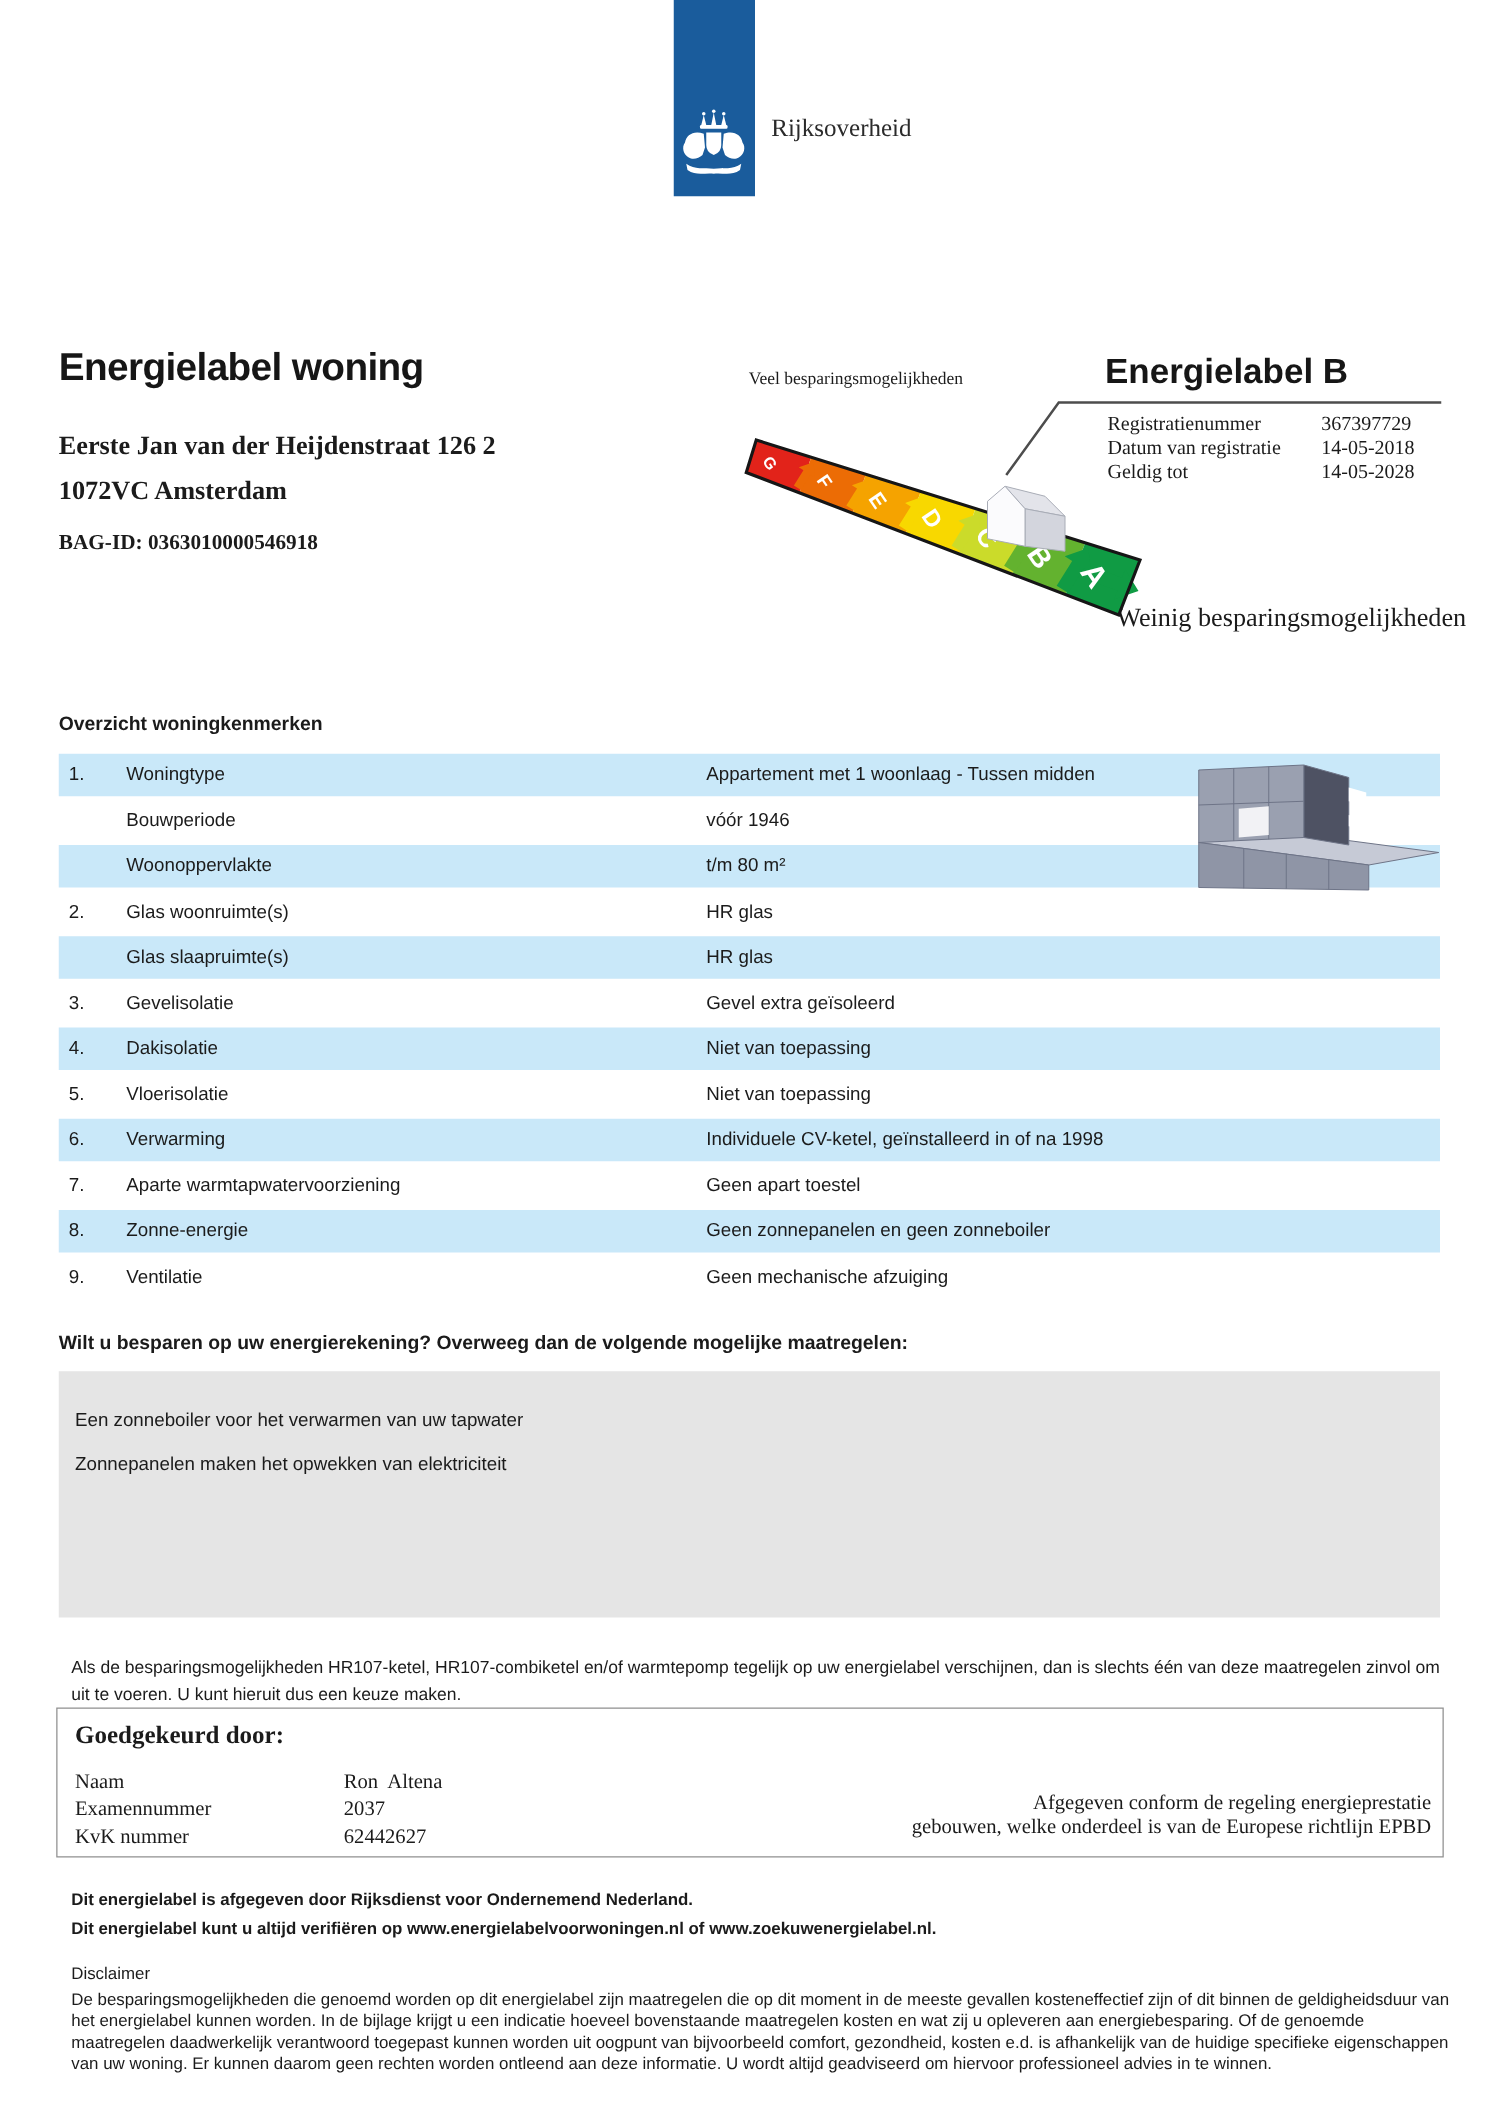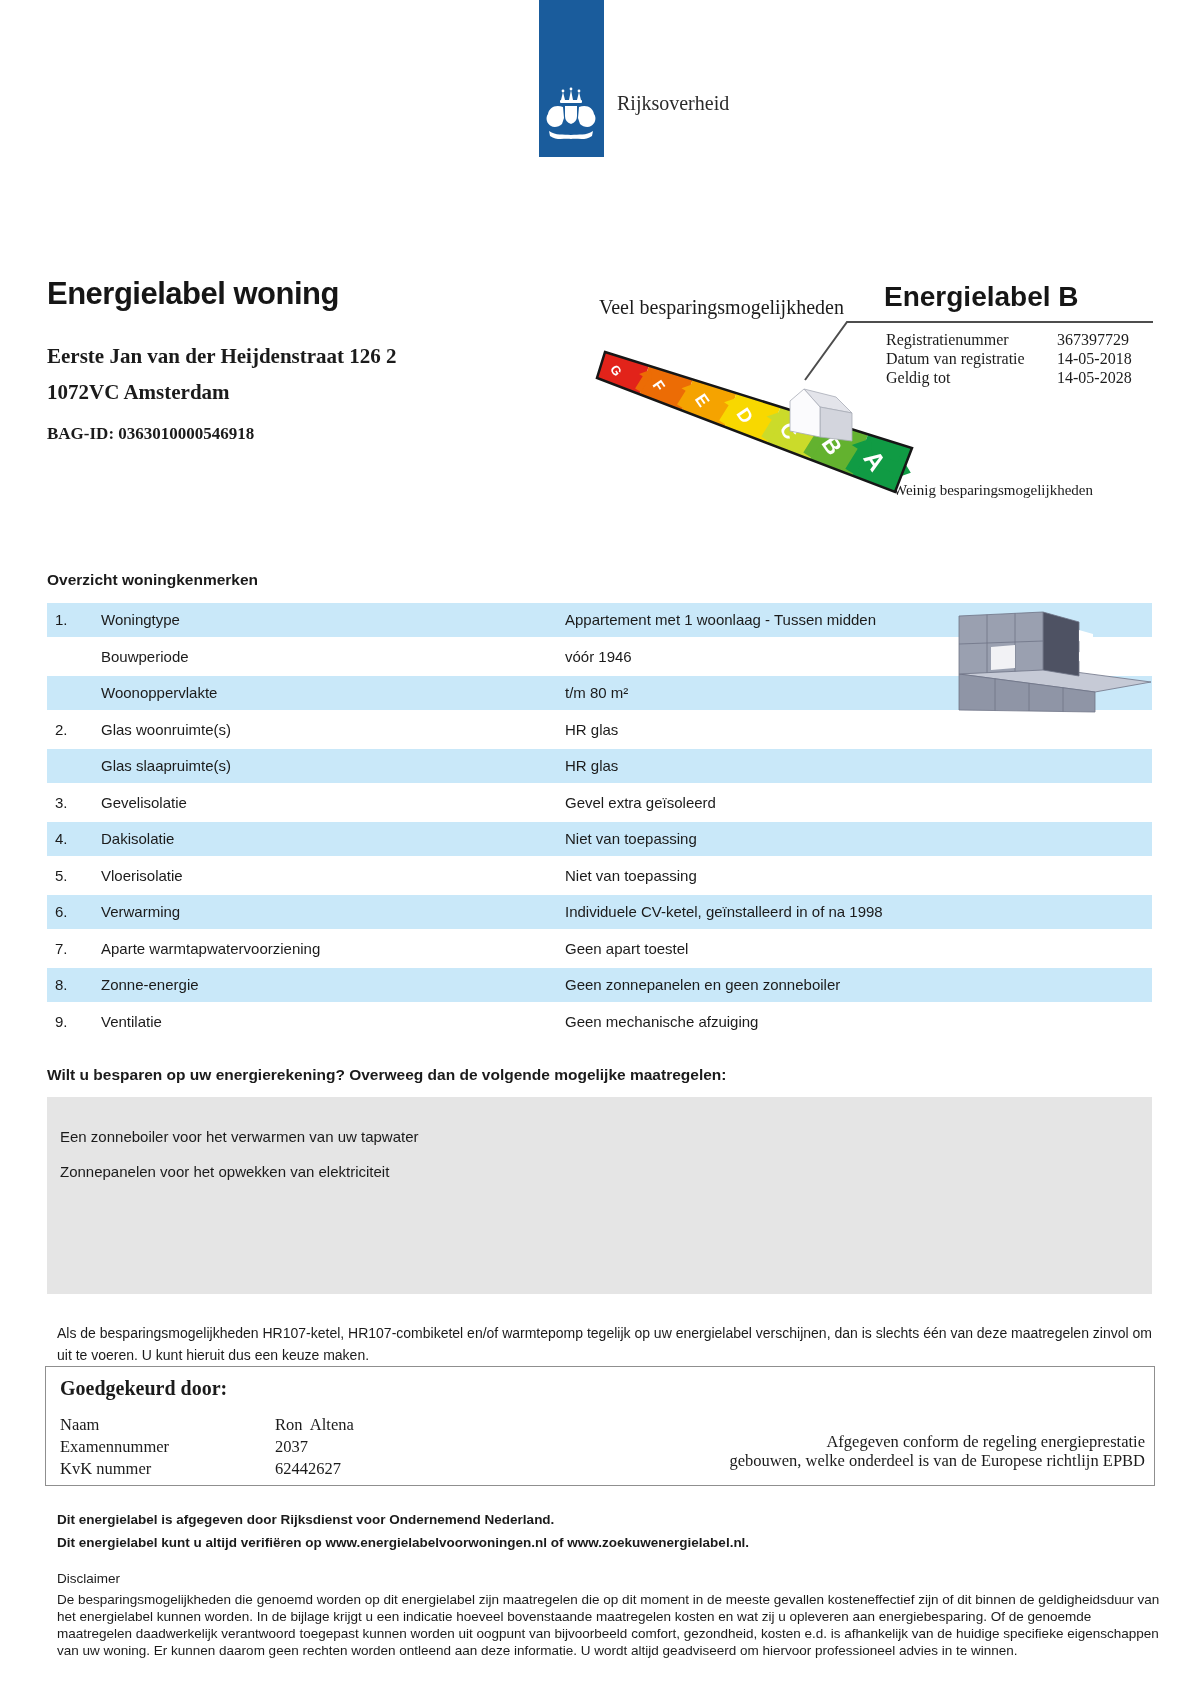--- a/index.html
+++ b/index.html
@@ -6,22 +6,22 @@
   .page{position:relative;width:1200px;height:1697px;background:#fff;overflow:hidden;
         font-family:"Liberation Sans", sans-serif;color:#1b1b1b;}
   .abs{position:absolute;}
   
   .banner{left:539px;top:0;width:65px;height:157px;background:#1a5c9c;}
   .logo-text{left:617px;top:92px;font-family:"Liberation Serif", serif;font-size:20px;color:#2b2b2b;}
   .doc-title{left:47px;top:276px;font-size:31px;font-weight:bold;letter-spacing:-0.5px;color:#161616;}
   .addr1{left:47px;top:344px;font-family:"Liberation Serif", serif;font-weight:bold;font-size:21px;}
   .addr2{left:47px;top:380px;font-family:Liberation Serif, serif;font-weight:bold;font-size:21px;}
   .bagid{left:47px;top:424px;font-family:"Liberation Serif", serif;font-weight:bold;font-size:17px;}
-  .much-savings{left:599px;top:296px;font-family:"Liberation Serif", serif;font-size:20px;}
-  .little-savings{left:893px;top:482px;font-family:"Liberation Serif", serif;font-size:15px;}
+  .much-savings{left:599px;top:296px;font-family:"Liberation Serif", serif;font-size:14px;}
+  .little-savings{left:893px;top:482px;font-family:"Liberation Serif", serif;font-size:21px;}
   .label-title{left:884px;top:281px;font-size:28px;font-weight:bold;color:#161616;}
   .reg-block{left:886px;top:330px;font-family:"Liberation Serif", serif;font-size:16px;line-height:19px;}
   .reg-row{display:flex;}
   .reg-row .rl{width:171px;}
   .reg-row .rv{white-space:pre;}
   
   .ov-heading{left:47px;top:571px;font-size:15.5px;font-weight:bold;}
   .ov-table{left:47px;top:603px;width:1105px;}
   .ov-row{position:relative;height:34px;margin-bottom:2.5px;font-size:15px;line-height:34px;}
   .ov-row.blue{background:#c9e8f9;}
@@ -215,21 +215,21 @@
       <line x1="32" y1="4.7" x2="32" y2="62.7" stroke="#6e7487"></line>
       <line x1="60" y1="3.3" x2="60" y2="61.4" stroke="#6e7487"></line>
       <line x1="4" y1="34" x2="88" y2="31" stroke="#6e7487"></line>
       <polygon points="36,37 60,35 60,58 36,60" fill="#f2f2f5" stroke="none"></polygon>
     </g>
   </svg>
 
   <div class="abs save-heading">Wilt u besparen op uw energierekening? Overweeg dan de volgende mogelijke maatregelen:</div>
   <div class="abs save-box">
     <div class="save-item">Een zonneboiler voor het verwarmen van uw tapwater</div>
-    <div class="save-item">Zonnepanelen voor het opwekken van elektriciteit</div>
+    <div class="save-item">Zonnepanelen maken het opwekken van elektriciteit</div>
   </div>
   <div class="abs note">Als de besparingsmogelijkheden HR107-ketel, HR107-combiketel en/of warmtepomp tegelijk op uw energielabel verschijnen, dan is slechts één van deze maatregelen zinvol om uit te voeren. U kunt hieruit dus een keuze maken.</div>
 
   <div class="abs approve-box"></div>
   <div class="abs approve-heading">Goedgekeurd door:</div>
   <div class="abs approve-fields">
     <div class="af-row">
       <span class="fl">Naam</span>
       <span class="fv">Ron  Altena</span>
     </div>

